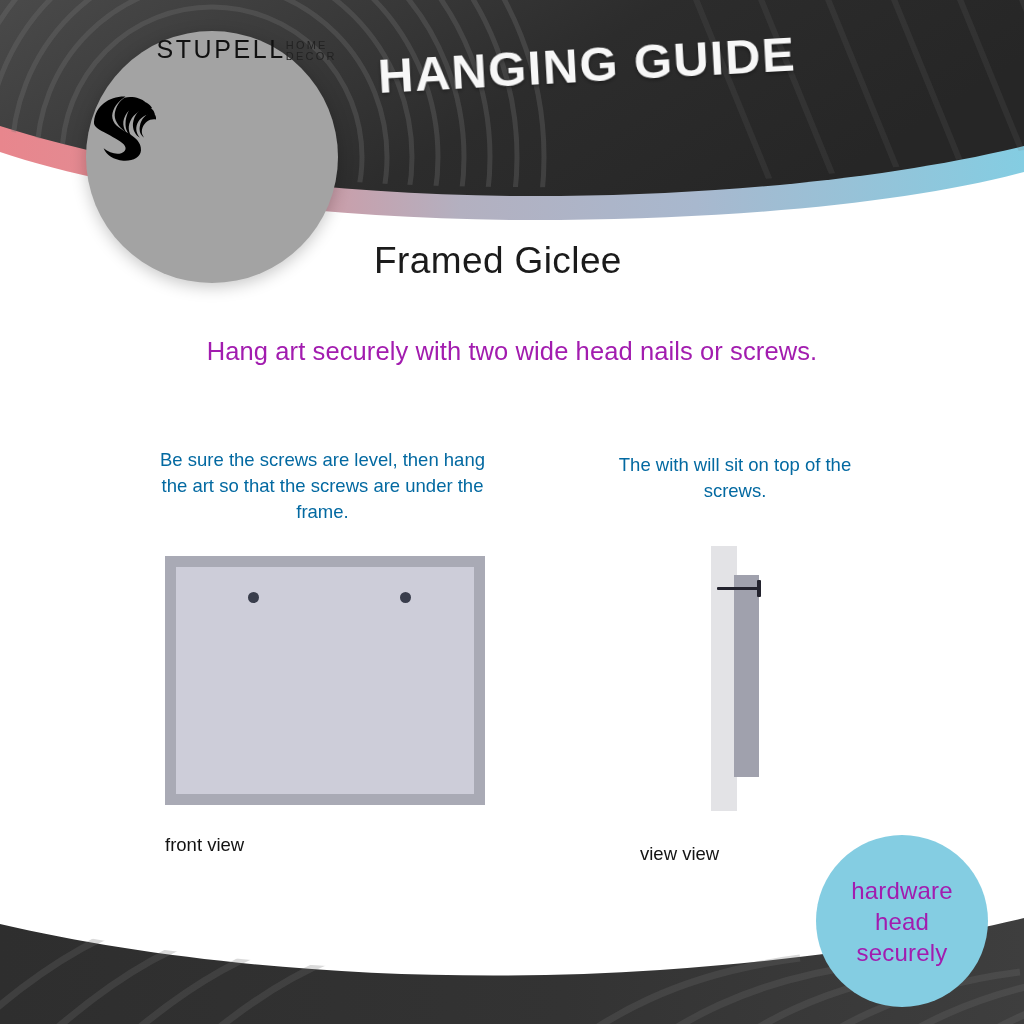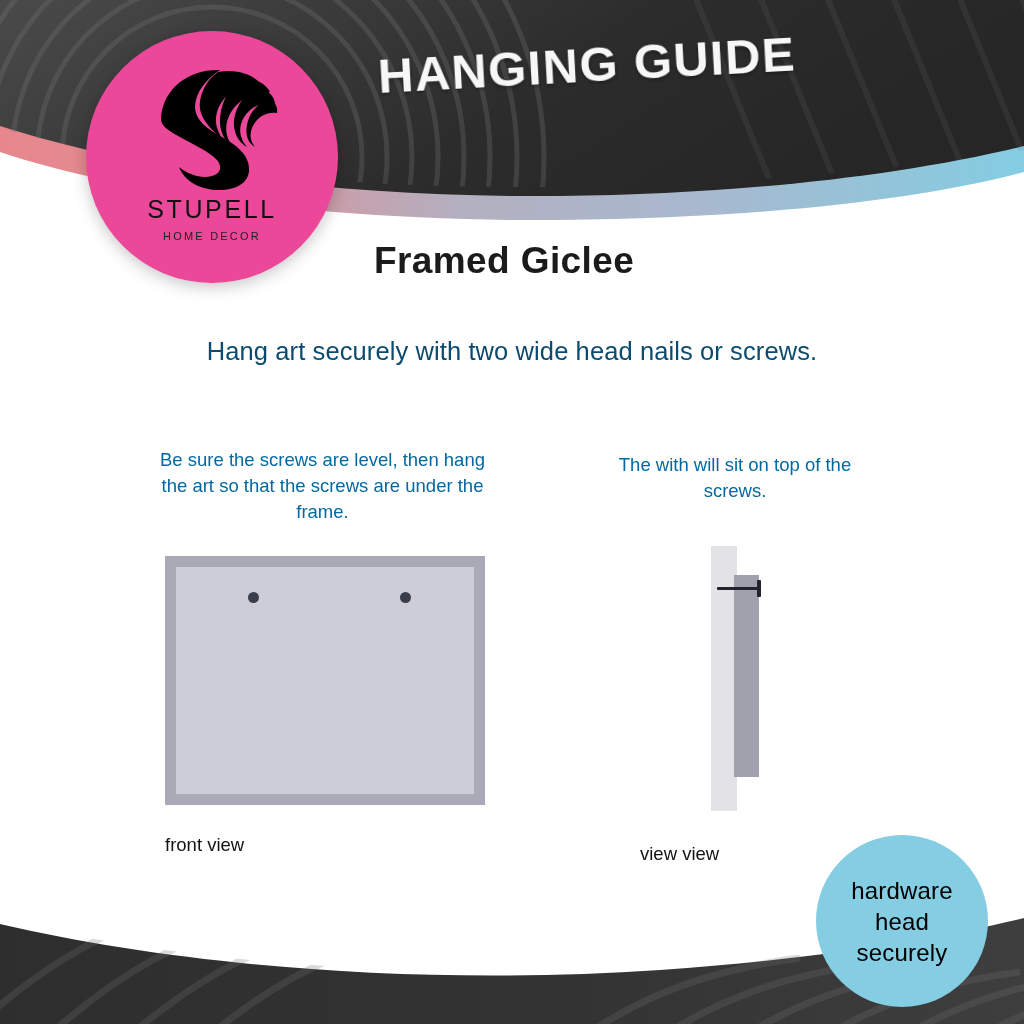--- a/index.html
+++ b/index.html
@@ -11,23 +11,23 @@
     position:relative;
   }
   #stage{position:relative;width:1024px;height:1024px;overflow:hidden;background:#fff;}
 
   
   .deco{position:absolute;left:0;top:0;width:1024px;height:1024px;pointer-events:none;}
 
   
   #logo-badge{
     position:absolute;left:86px;top:31px;width:252px;height:252px;
-    border-radius:50%;background:#ec4899;
+    border-radius:50%;background:#a3a3a3;
     box-shadow:0 4px 16px rgba(0,0,0,.22);
-    display:flex;flex-direction:column;align-items:center;justify-content:flex-start;
+    display:flex;flex-direction:row;align-items:flex-start;justify-content:flex-start;
     z-index:6;
   }
   #logo-mark{margin-top:32px;width:132px;height:128px;}
   #logo-word{
     margin-top:6px;font-size:25px;letter-spacing:2.6px;color:#111;
     font-family:"Liberation Sans", sans-serif;font-weight:400;line-height:1;
   }
   #logo-sub{
     margin-top:9px;font-size:11px;letter-spacing:2.2px;color:#222;
     font-family:"Liberation Sans", sans-serif;font-weight:400;line-height:1;
@@ -40,28 +40,28 @@
     color:#f7f7f7;
     transform:rotate(-3.1deg);
     transform-origin:left center;
     text-shadow:0 2px 4px rgba(0,0,0,.35);
     white-space:nowrap;z-index:5;
   }
 
   
   #product-name{
     position:absolute;left:374px;top:240px;
-    font-size:37px;color:#1b1b1b;font-weight:700;
+    font-size:37px;color:#1b1b1b;font-weight:400;
     letter-spacing:.4px;white-space:nowrap;z-index:4;
   }
 
   
   #lead-text{
     position:absolute;left:0;top:337px;width:1024px;text-align:center;
-    font-size:25.5px;color:#0c4a6e;font-weight:500;letter-spacing:.1px;z-index:4;
+    font-size:25.5px;color:#a21caf;font-weight:500;letter-spacing:.1px;z-index:4;
   }
 
   
   .caption{
     position:absolute;text-align:center;color:#0369a1;
     font-size:18.5px;line-height:26px;font-weight:500;z-index:4;
   }
   #caption-left{left:145px;top:447px;width:355px;}
   #caption-right{left:590px;top:452px;width:290px;}
 
@@ -95,21 +95,21 @@
   #label-side{left:640px;top:843px;width:200px;}
 
   
   #hf-badge{
     position:absolute;left:816px;top:835px;width:172px;height:172px;
     border-radius:50%;background:#84cde2;
     display:flex;flex-direction:column;align-items:center;justify-content:center;
     z-index:7;
   }
   #hf-badge span{
-    display:block;color:#000000;font-size:24px;line-height:31px;
+    display:block;color:#a21caf;font-size:24px;line-height:31px;
     font-weight:400;text-align:center;letter-spacing:.2px;
   }
 </style>
 </head>
 <body>
 
 <div id="stage">
 
   <svg class="deco" viewBox="0 0 1024 1024" width="1024" height="1024" preserveAspectRatio="none">
     <defs>

